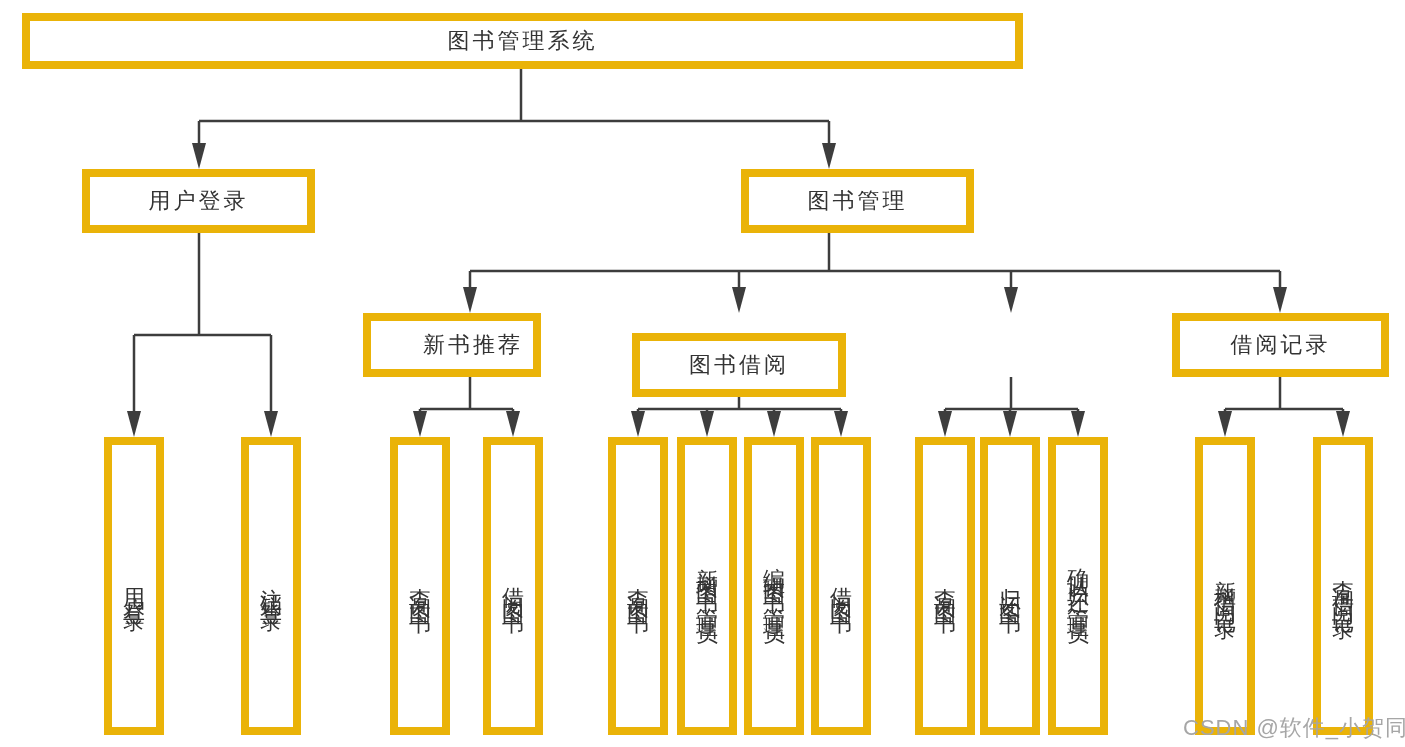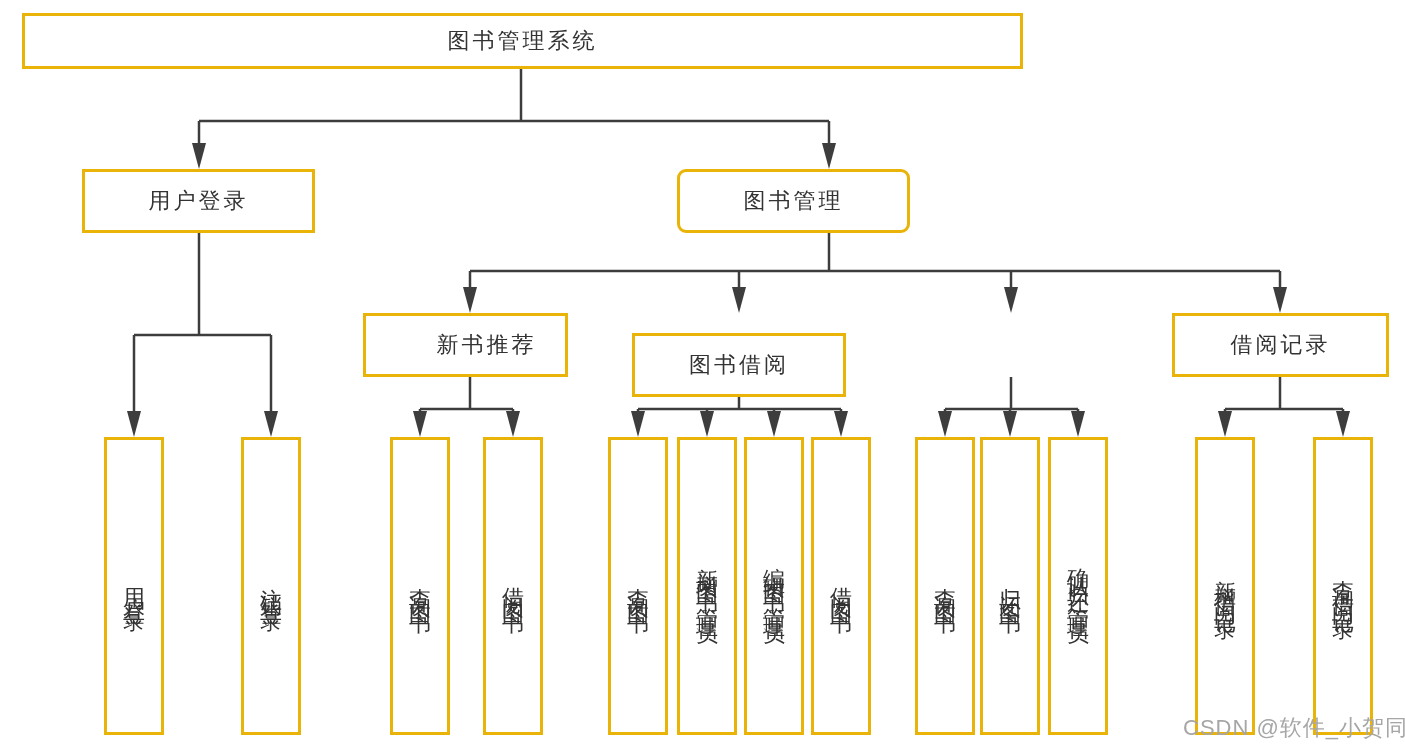--- a/index.html
+++ b/index.html
@@ -19,35 +19,35 @@
     position: absolute;
     left: 0;
     top: 0;
     width: 1405px;
     height: 747px;
     pointer-events: none;
   }
   .node {
     position: absolute;
     box-sizing: border-box;
-    border: 3px solid #eab308;
+    border: 8px solid #eab308;
     background: #ffffff;
     display: flex;
     align-items: center;
     justify-content: center;
     color: #333333;
     font-size: 22px;
     letter-spacing: 3px;
     white-space: nowrap;
   }
   .node.root   { left: 22px;  top: 13px;  width: 1001px; height: 56px; }
   .node.l2a    { left: 82px;  top: 169px; width: 233px;  height: 64px; }
-  .node.l2b    { left: 677px; top: 169px; width: 233px;  height: 64px; border-radius: 9px; }
+  .node.l2b    { left: 741px; top: 169px; width: 233px;  height: 64px; }
   .node.l3     { top: 313px;  height: 64px; }
-  .node.l3a    { left: 363px;  width: 205px; padding-left: 42px; }
+  .node.l3a    { left: 363px;  width: 178px; padding-left: 42px; }
   .node.l3b    { left: 632px;  width: 214px; margin-top: 20px; }
   .node.l3c    { left: 904px;  width: 214px; }
   .node.l3d    { left: 1172px; width: 217px; }
   .node.leaf   { top: 437px; width: 60px; height: 298px; }
   .leaf-text {
     writing-mode: vertical-rl;
     text-orientation: mixed;
     font-size: 22px;
     letter-spacing: 8px;
     line-height: 1;

